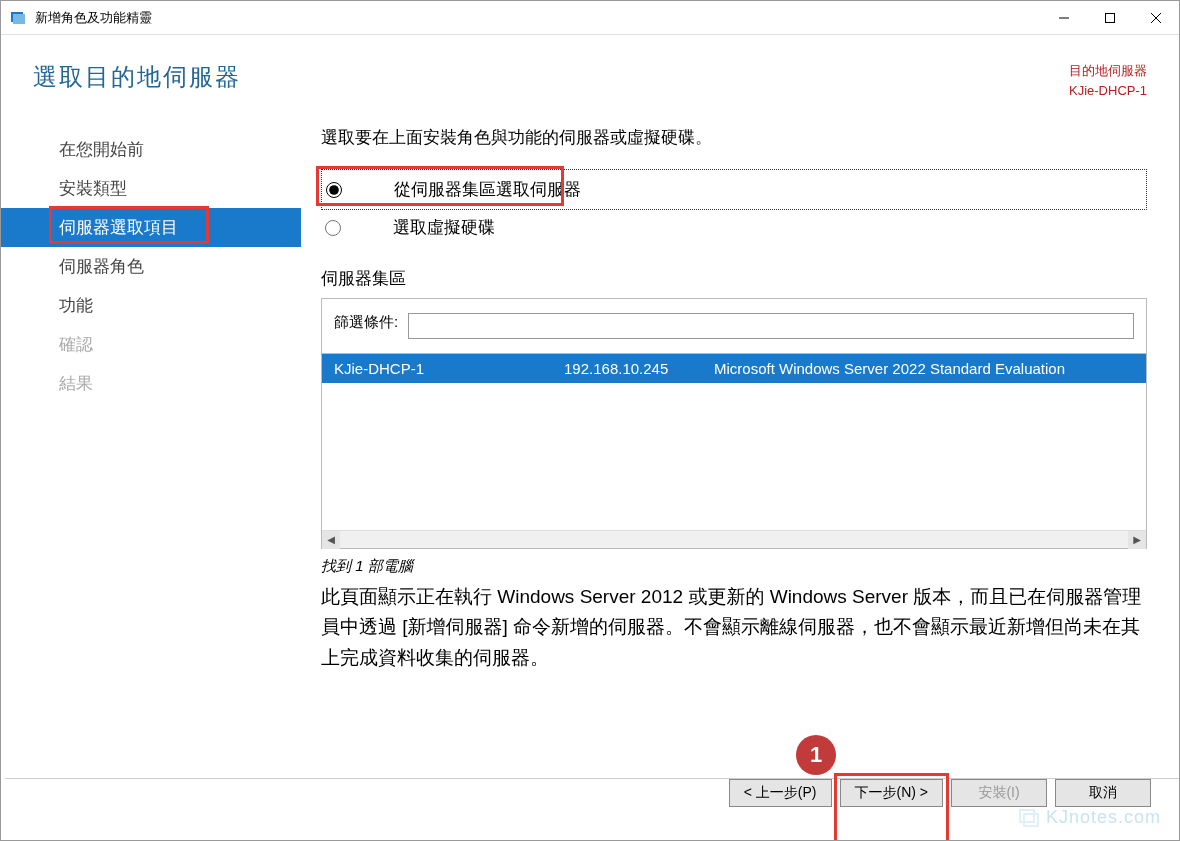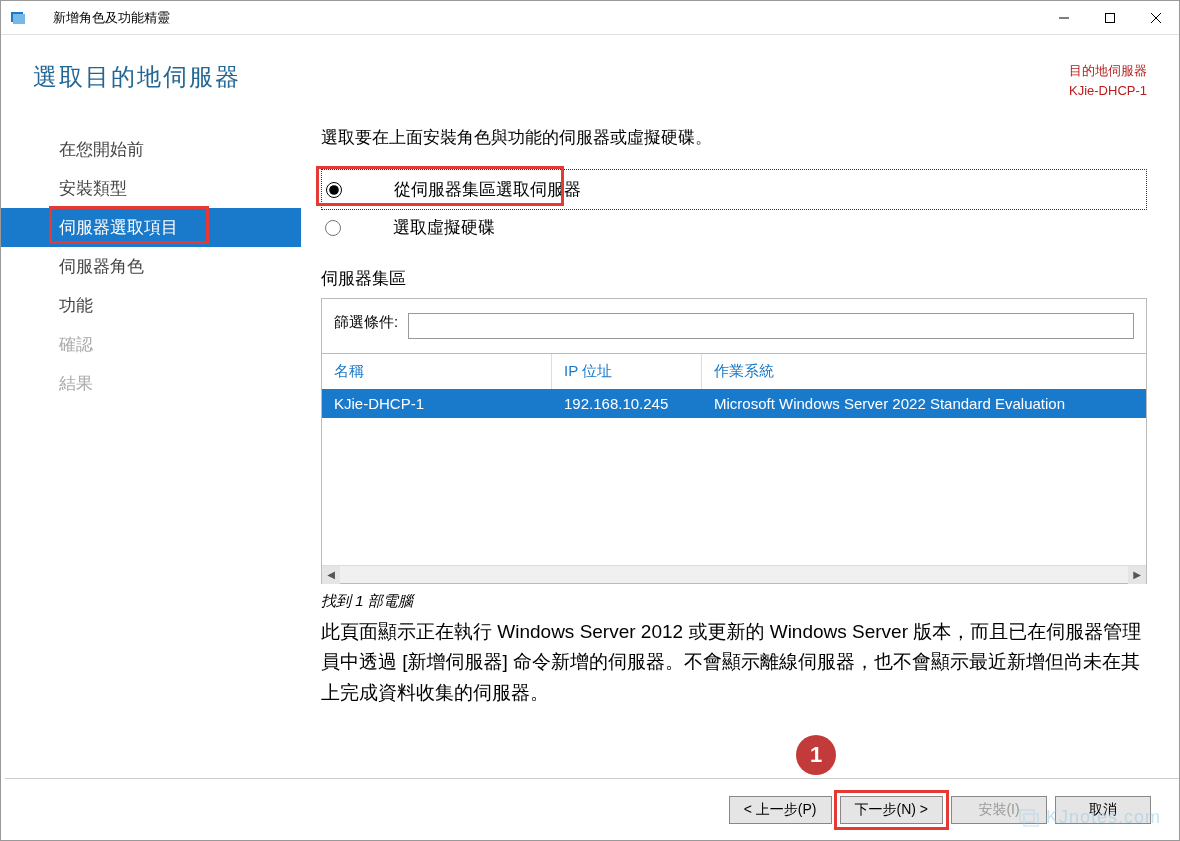--- a/index.html
+++ b/index.html
@@ -1,18 +1,18 @@
 <!DOCTYPE html>
 <html><head>
 <meta charset="utf-8">
 <style>
 * { box-sizing: border-box; margin: 0; padding: 0; font-family: "Microsoft JhengHei", "Segoe UI", sans-serif; }
 body { background: #fff; width: 1180px; height: 841px; position: relative; overflow: hidden; border: 1px solid #999; }
 
-.titlebar { height: 34px; display: flex; align-items: center; padding: 0 0 0 8px; background: #fff; border-bottom: 1px solid #e0e0e0; gap: 18px; }
+.titlebar { height: 34px; display: flex; align-items: center; padding: 0 0 0 8px; background: #fff; border-bottom: 1px solid #e0e0e0; }
 .titlebar-icon { width: 18px; height: 18px; margin-right: 8px; display: flex; align-items: center; justify-content: center; }
 .titlebar-icon svg { width: 16px; height: 16px; }
 .titlebar-title { font-size: 13px; color: #000; flex: 1; }
 .titlebar-controls { display: flex; }
 .titlebar-btn { width: 46px; height: 34px; display: flex; align-items: center; justify-content: center; font-size: 14px; color: #000; cursor: pointer; }
 
 .header { padding: 26px 32px 10px 32px; display: flex; justify-content: space-between; align-items: flex-start; }
 .header-title { font-size: 24px; color: #216695; font-weight: 300; letter-spacing: 2px; }
 .header-target { text-align: right; font-size: 13px; color: #b91c1c; line-height: 1.5; }
 
@@ -51,21 +51,21 @@
 .td-ip { width: 150px; }
 .td-os { flex: 1; white-space: nowrap; }
 .hscroll { height: 18px; background: #f0f0f0; display: flex; align-items: center; justify-content: space-between; border-top: 1px solid #ddd; }
 .hscroll-btn { width: 18px; height: 18px; display:flex; align-items:center; justify-content:center; font-size:10px; color:#555; background:#e5e5e5; }
 
 .found-text { font-size: 15px; color: #000; margin-top: 8px; font-style: italic; }
 .desc-text { font-size: 19px; color: #000; line-height: 1.6; margin-top: 6px; }
 
 .callout-1 { position: absolute; width: 40px; height: 40px; border-radius: 50%; background: #c23b3a; color: #fff; display: flex; align-items: center; justify-content: center; font-size: 22px; font-weight: bold; }
 
-.footer { position: absolute; bottom: 0; left: 4px; right: 0; height: 62px; border-top: 1px solid #ccc; display: flex; align-items: center; justify-content: flex-end; gap: 8px; padding: 0 28px; background: #fff; }
+.footer { position: absolute; bottom: 0; left: 4px; right: 0; height: 62px; border-top: 1px solid #ccc; display: flex; justify-content: flex-end; gap: 8px; padding: 0 28px; background: #fff; }
 .footer-btn { min-width: 96px; height: 28px; border: 1px solid #888; background: #e5e5e5; font-size: 14px; color: #000; padding: 0 14px; cursor: pointer; }
 .footer-btn:disabled { color: #999; }
 .footer-btn-wrap { position: relative; display: inline-block; }
 
 .watermark { position: absolute; right: 18px; bottom: 12px; font-size: 18px; color: #9acbe8; opacity: 0.55; pointer-events: none; font-weight: 400; letter-spacing: 1px; display:flex; align-items:center; gap:6px;}
 .watermark svg { opacity:0.55; }
 </style>
 </head>
 <body>
 
@@ -137,25 +137,20 @@
     </div>
 
     <div class="section-label">伺服器集區</div>
 
     <div class="server-pool">
       <div class="filter-row">
         <span class="filter-label">篩選條件:</span>
         <input class="filter-input" type="text" value="" style="">
       </div>
       <div class="table-wrap">
-        <div class="table-header">
-          <div class="table-header-cell th-name">名稱</div>
-          <div class="table-header-cell th-ip">IP 位址</div>
-          <div class="table-header-cell th-os">作業系統</div>
-        </div>
         <div class="table-body">
           <div class="table-row selected">
             <div class="table-cell td-name">KJie-DHCP-1</div>
             <div class="table-cell td-ip">192.168.10.245</div>
             <div class="table-cell td-os">Microsoft Windows Server 2022 Standard Evaluation</div>
           </div>
         </div>
         <div class="hscroll">
           <div class="hscroll-btn">◀</div>
           <div class="hscroll-btn">▶</div>

